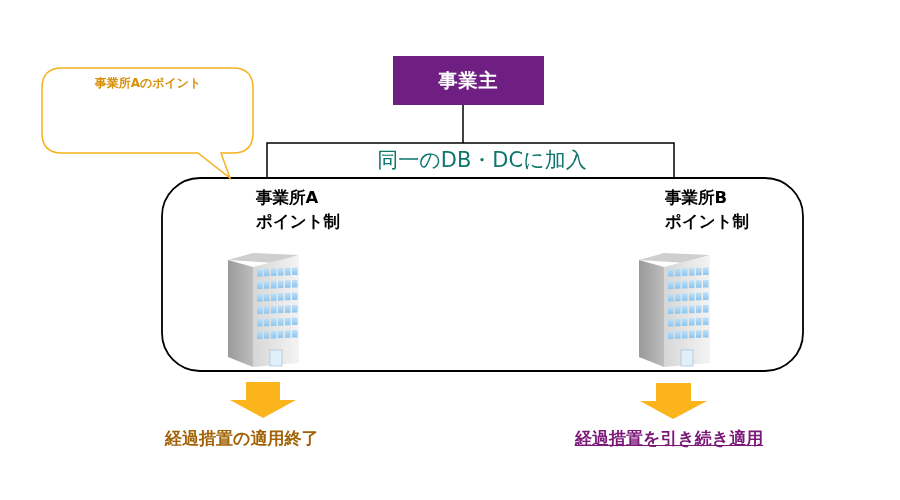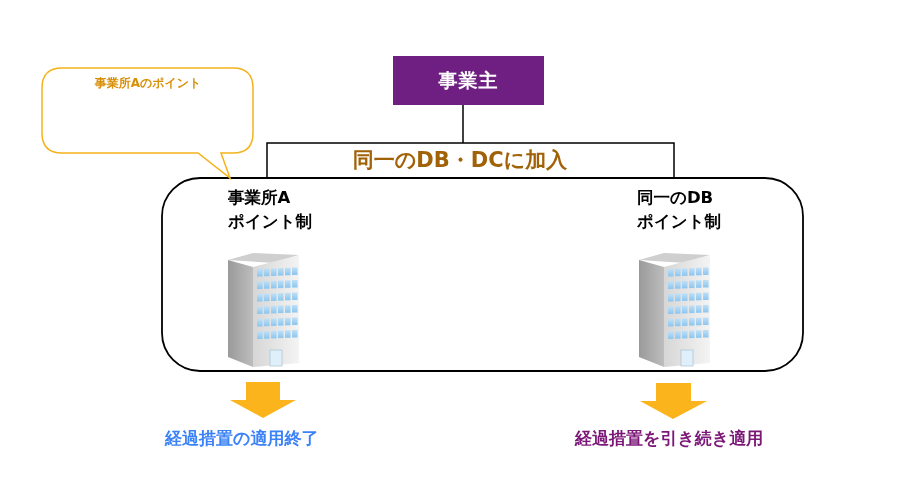--- a/index.html
+++ b/index.html
@@ -2,30 +2,30 @@
 <html><head>
 <meta charset="utf-8">
 <style>
   html, body { margin: 0; padding: 0; background: #ffffff; }
   body { width: 900px; height: 500px; position: relative; overflow: hidden;
          font-family: "DejaVu Sans", "Liberation Sans", sans-serif; }
   .abs { position: absolute; }
   .owner-box { left: 393px; top: 44px; width: 151px; height: 49px; background: #6E1F81;
                color: #ffffff; font-weight: bold; font-size: 19px; display: flex;
                align-items: center; justify-content: center; letter-spacing: 1px; margin-top: 12px; }
-  .join-label { left: 290px; top: 146px; width: 340px; text-align: center;
-                font-weight: bold; font-size: 21px; color: #a16207; white-space: nowrap; line-height: 28px; }
-  .site-label { font-weight: bold; font-size: 16.5px; color: #000; line-height: 24px; white-space: nowrap; }
+  .join-label { left: 312px; top: 146px; width: 340px; text-align: center;
+                font-weight: normal; font-size: 21px; color: #0f766e; white-space: nowrap; line-height: 28px; }
+  .site-label { font-weight: bold; font-size: 16.5px; color: #000; line-height: 24px; white-space: nowrap; margin-left: 28px; }
   .site-a { left: 228px; top: 186px; }
   .site-b { left: 637px; top: 186px; }
   .callout-text { left: 44px; top: 70px; width: 208px; text-align: center; color: #D8900A;
                   font-weight: bold; font-size: 12px; line-height: 26px; white-space: nowrap; }
   .result { font-weight: bold; font-size: 17px; line-height: 24px; white-space: nowrap; }
-  .result-a { left: 165px; top: 426px; color: #3b82f6; }
-  .result-b { left: 575px; top: 426px; color: #7A1777; }
+  .result-a { left: 165px; top: 426px; color: #a16207; }
+  .result-b { left: 575px; top: 426px; color: #7A1777; text-decoration: underline; }
   svg.layer { position: absolute; left: 0; top: 0; }
 </style>
 </head>
 <body>
 
 <svg class="layer" width="900" height="500" viewBox="0 0 900 500">
 
   <line x1="463" y1="93" x2="463" y2="143" stroke="#000" stroke-width="1.5"></line>
 
   <polyline points="267,177 267,143 674,143 674,177" fill="none" stroke="#000" stroke-width="1.5"></polyline>
@@ -150,18 +150,18 @@
 
 <div class="abs callout-text">
   <div>事業所Aのポイント</div>
 </div>
 
 <div class="abs site-label site-a">
   <div>事業所A</div>
   <div>ポイント制</div>
 </div>
 <div class="abs site-label site-b">
-  <div>同一のDB</div>
+  <div>事業所B</div>
   <div>ポイント制</div>
 </div>
 
 <div class="abs result result-a">経過措置の適用終了</div>
 <div class="abs result result-b">経過措置を引き続き適用</div>
 
 </body></html>

